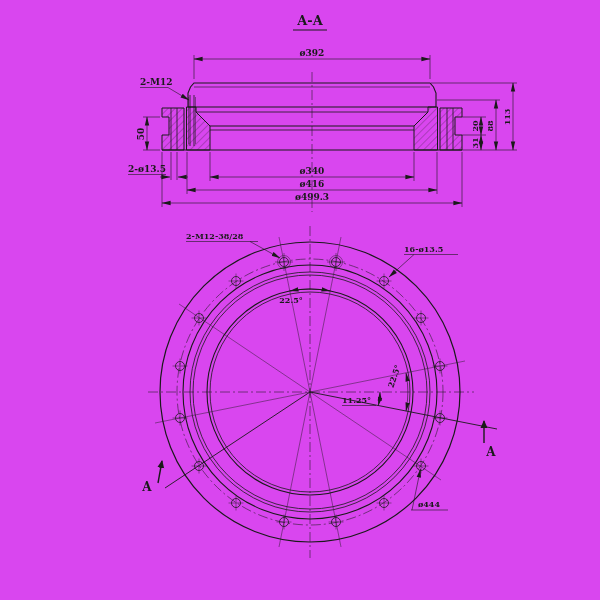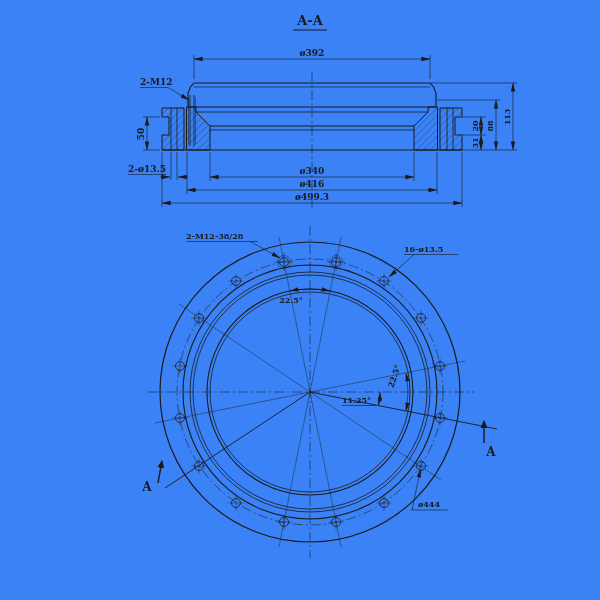--- a/index.html
+++ b/index.html
@@ -1,16 +1,16 @@
 <!DOCTYPE html>
 <html><head>
 <meta charset="utf-8">
 <style>
   html,body{margin:0;padding:0;background:#fff;}
-  .canvas{width:600px;height:600px;background:#3b82f6;position:relative;overflow:hidden;}
+  .canvas{width:600px;height:600px;background:#d946ef;position:relative;overflow:hidden;}
   svg{display:block;}
   text{font-family:"DejaVu Serif", serif;font-weight:bold;fill:#1a1a1a;}
   .dimtxt{font-size:9px;}
   .smtxt{font-size:8px;}
   .title{font-size:13px;}
   .marker{font-size:12px;}
   .thin{stroke:#1a1a1a;stroke-width:0.6;fill:none;}
   .vthin{stroke:#1a1a1a;stroke-width:0.45;fill:none;}
   .outline{stroke:#1a1a1a;stroke-width:1.1;fill:none;}
   .med{stroke:#1a1a1a;stroke-width:0.8;fill:none;}

